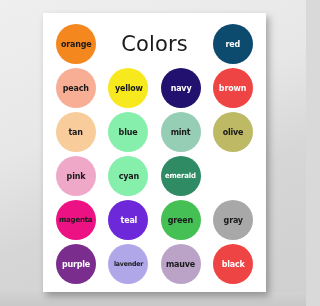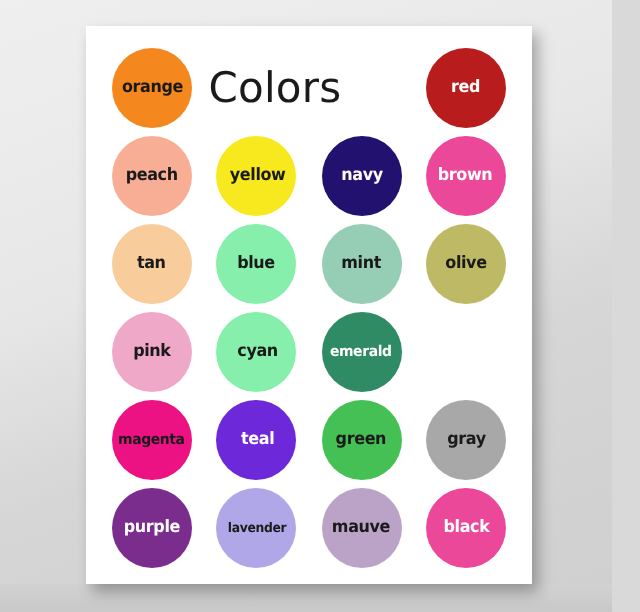--- a/index.html
+++ b/index.html
@@ -83,20 +83,21 @@
     transform: scaleX(0.94);
   }
   .swatch-label.tiny { font-size: 6.6px; }
   .swatch-label.small { font-size: 7.4px; }
 
   #title-cell {
     grid-column: 2 / span 2;
     grid-row: 1;
     display: flex;
     align-items: center;
+    justify-content: center;
   }
   #poster-title {
     font-family: "DejaVu Sans", "Liberation Sans", sans-serif;
     font-size: 21px;
     font-weight: 500;
     color: #1a1a1a;
     letter-spacing: 0.1px;
     line-height: 1;
   }
 </style>
@@ -108,41 +109,41 @@
 </div>
 
 <div id="poster">
   <div id="grid">
     <div class="cell" style="grid-area: 1 / 1;">
         <div class="swatch" style="background: rgb(245, 135, 31);">
           <span class="swatch-label" style="color: rgb(26, 26, 26);">orange</span>
         </div>
       </div>
       <div class="cell" style="grid-area: 1 / 4;">
-        <div class="swatch" style="background: #b91c1c;">
+        <div class="swatch" style="background: #0c4a6e;">
           <span class="swatch-label" style="color: rgb(255, 255, 255);">red</span>
         </div>
       </div>
       <div class="cell" style="grid-area: 2 / 1;">
         <div class="swatch" style="background: rgb(248, 173, 149);">
           <span class="swatch-label" style="color: rgb(26, 26, 26);">peach</span>
         </div>
       </div>
       <div class="cell" style="grid-area: 2 / 2; align-items: center;">
         <div class="swatch" style="background: rgb(247, 233, 30);">
           <span class="swatch-label" style="color: rgb(26, 26, 26);">yellow</span>
         </div>
       </div>
       <div class="cell" style="grid-area: 2 / 3;">
         <div class="swatch" style="background: rgb(34, 17, 110);">
           <span class="swatch-label" style="color: rgb(255, 255, 255);">navy</span>
         </div>
       </div>
       <div class="cell" style="grid-area: 2 / 4;">
-        <div class="swatch" style="background: #ec4899;">
+        <div class="swatch" style="background: #ef4444;">
           <span class="swatch-label" style="color: rgb(255, 255, 255);">brown</span>
         </div>
       </div>
       <div class="cell" style="grid-area: 3 / 1;">
         <div class="swatch" style="background: rgb(248, 204, 155);">
           <span class="swatch-label" style="color: rgb(26, 26, 26);">tan</span>
         </div>
       </div>
       <div class="cell" style="grid-area: 3 / 2;">
         <div class="swatch" style="background: #86efac;">
@@ -203,21 +204,21 @@
         <div class="swatch" style="background: rgb(176, 167, 232);">
           <span class="swatch-label tiny" style="color: rgb(26, 26, 26);">lavender</span>
         </div>
       </div>
       <div class="cell" style="grid-area: 6 / 3;">
         <div class="swatch" style="background: rgb(187, 163, 200);">
           <span class="swatch-label" style="color: rgb(26, 26, 26);">mauve</span>
         </div>
       </div>
       <div class="cell" style="grid-area: 6 / 4;">
-        <div class="swatch" style="background: #ec4899;">
+        <div class="swatch" style="background: #ef4444;">
           <span class="swatch-label" style="color: rgb(255, 255, 255);">black</span>
         </div>
       </div>
       <div id="title-cell">
       <span id="poster-title">Colors</span>
     </div>
   </div>
 </div>
 
 </body></html>

